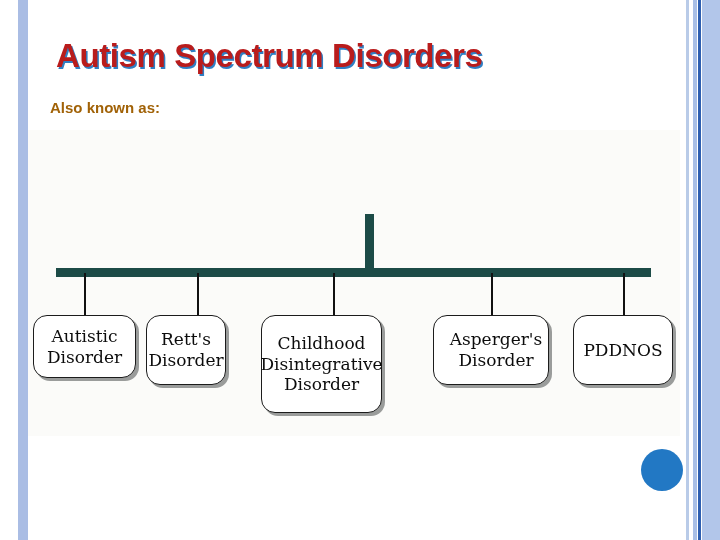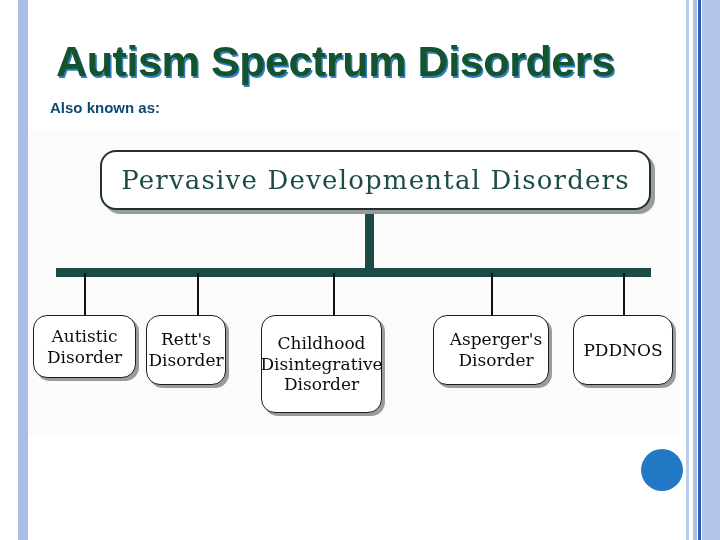--- a/index.html
+++ b/index.html
@@ -28,34 +28,34 @@
   #bar-right-1 { left: 686px; width: 3px;  background: #b9cbe8; }
   #bar-right-2 { left: 693px; width: 4px;  background: #a9bfe6; }
   #bar-right-3 { left: 698px; width: 3px;  background: #2f5fb0; }
   #bar-right-4 { left: 702px; width: 18px; background: #b2c6ea; }
 
   
   #page-title {
     position: absolute;
     left: 56px;
     top: 37px;
-    font-size: 43px;
+    font-size: 33px;
     font-weight: bold;
-    color: #14532d;
+    color: #b91c1c;
     letter-spacing: -0.4px;
     text-shadow: 1.5px 1.5px 0 #2f7fc4;
     white-space: nowrap;
   }
   #subtitle {
     position: absolute;
     left: 50px;
     top: 99px;
     font-size: 15px;
     font-weight: bold;
-    color: #0c4a6e;
+    color: #a16207;
     white-space: nowrap;
   }
 
   
   #diagram {
     position: absolute;
     left: 28px;
     top: 130px;
     width: 652px;
     height: 306px;
@@ -154,23 +154,20 @@
   <div class="edge-bar" id="bar-right-1"></div>
   <div class="edge-bar" id="bar-right-2"></div>
   <div class="edge-bar" id="bar-right-3"></div>
   <div class="edge-bar" id="bar-right-4"></div>
 
   <div id="page-title">Autism Spectrum Disorders</div>
   <div id="subtitle">Also known as:</div>
 
   <div id="diagram">
 
-    <div id="root-node">
-      <span id="root-label" class="root-label">Pervasive Developmental Disorders</span>
-    </div>
 
     <div class="teal-stem" id="stem-vertical"></div>
     <div class="teal-stem" id="stem-horizontal"></div>
 
     <div id="drop-lines">
         <div class="drop-line" style="left: 56px;"></div>
         <div class="drop-line" style="left: 169px;"></div>
         <div class="drop-line" style="left: 305px;"></div>
         <div class="drop-line" style="left: 463px;"></div>
         <div class="drop-line" style="left: 595px;"></div>

